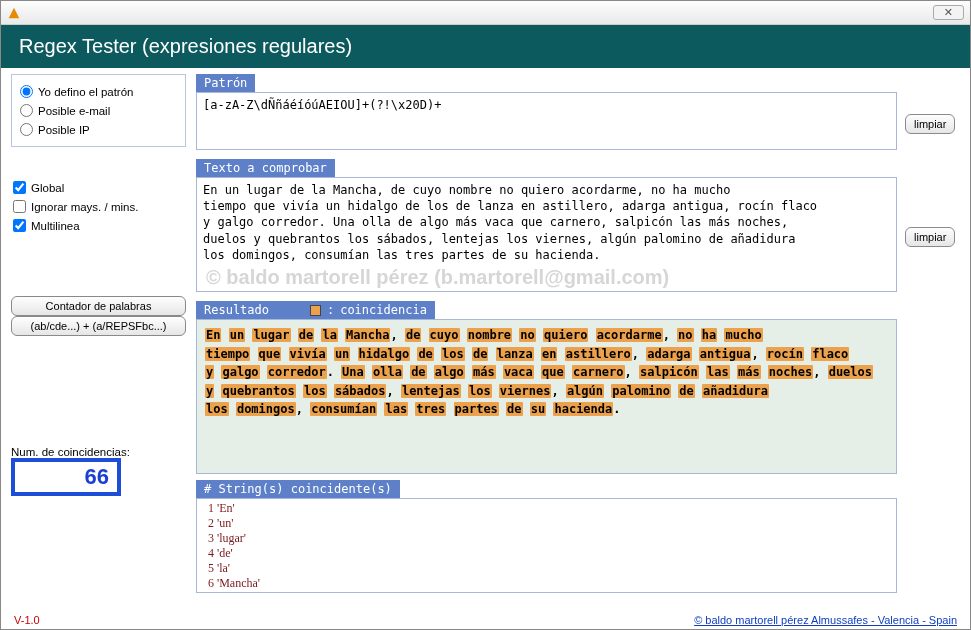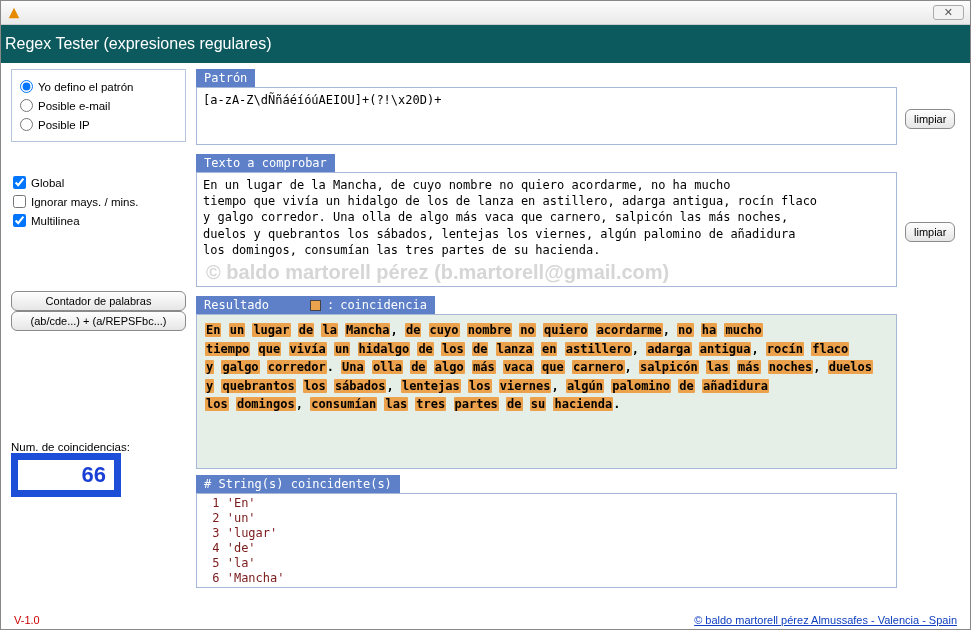--- a/index.html
+++ b/index.html
@@ -22,22 +22,22 @@
     justify-content: space-between;
   }
   .titlebar-icon { width:14px; height:14px; }
   .titlebar-close {
     border:1px solid #aaa; border-radius:3px; padding:0 10px;
     font-size:11px; color:#555; cursor:pointer; background:#f3f3f3;
   }
   .header {
     background: #0d5a5e;
     color: #fff;
-    padding: 10px 4px;
-    font-size: 16px;
+    padding: 10px 18px;
+    font-size: 20px;
     font-weight: 300;
   }
   .content {
     display: flex;
     gap: 10px;
     padding: 6px 10px 0 10px;
   }
   .left-col {
     width: 175px;
     flex-shrink: 0;
@@ -95,25 +95,25 @@
     line-height:1.55;
   }
   .hl { background:#eca24c; border-radius:1px; padding:0 1px; }
   .strong { font-weight:bold; }
   .match-box {
     background:#fff; border:1px solid #a6b8d6;
     font-family: Consolas, monospace; font-size:12px;
     padding:2px 8px; height:95px; overflow-y:scroll;
     line-height:1.25;
   }
-  .match-line { white-space:pre; }
+  .match-line { white-space:pre;font-family:Liberation Serif, serif; }
   .m-num { color:#7a1a1a; }
   .m-str { color:#7a1a1a; }
   .count-box {
-    border:7px solid #1d4ed8; text-align:right;
+    border:4px solid #1d4ed8; text-align:right;
     font-size:22px; color:#1a3fd4; padding:2px 8px;
     width:110px; font-family:"Segoe UI",sans-serif;
     font-weight:600;
   }
   .watermark {
     color:#d6d6d6; font-size:20px; font-weight:bold;
     font-style:normal; pointer-events:none;
   }
   .footer {
     position:absolute; bottom:4px; left:0; right:0;

